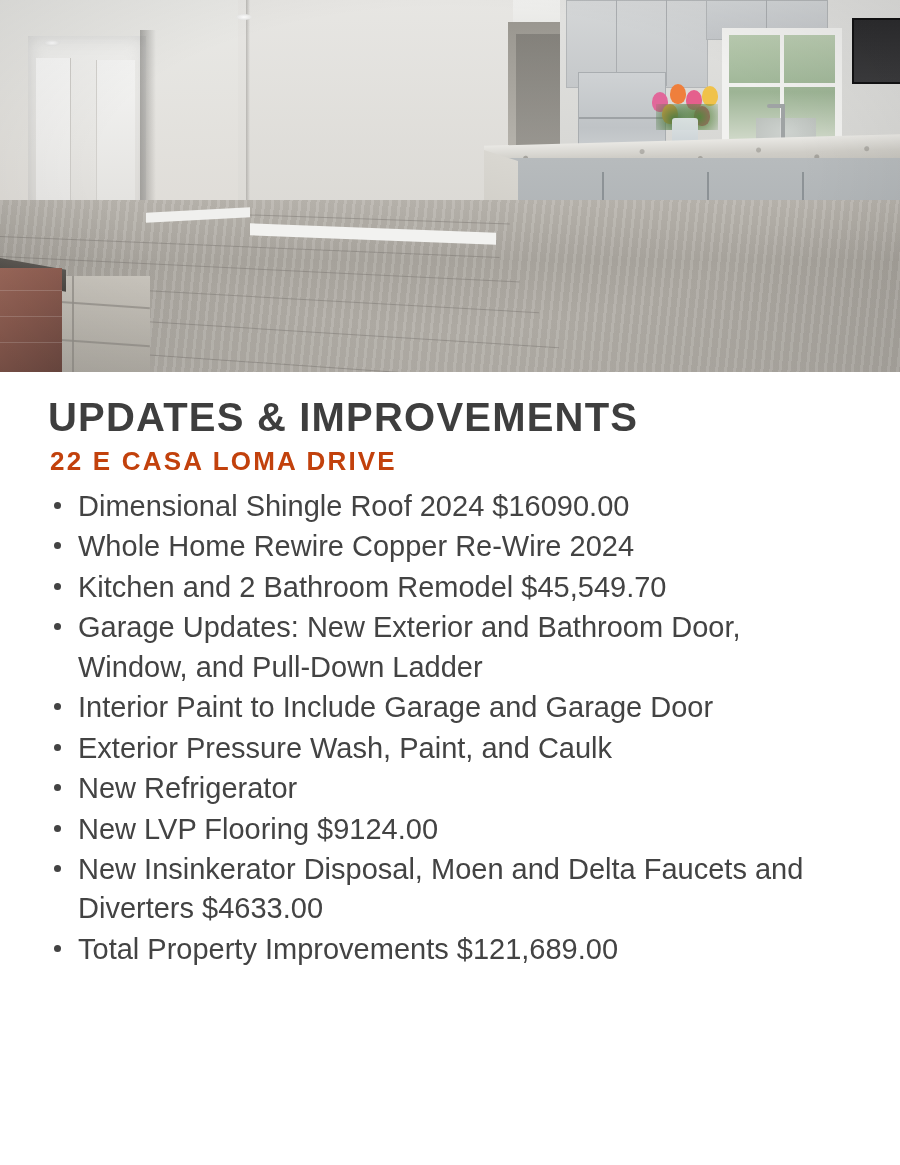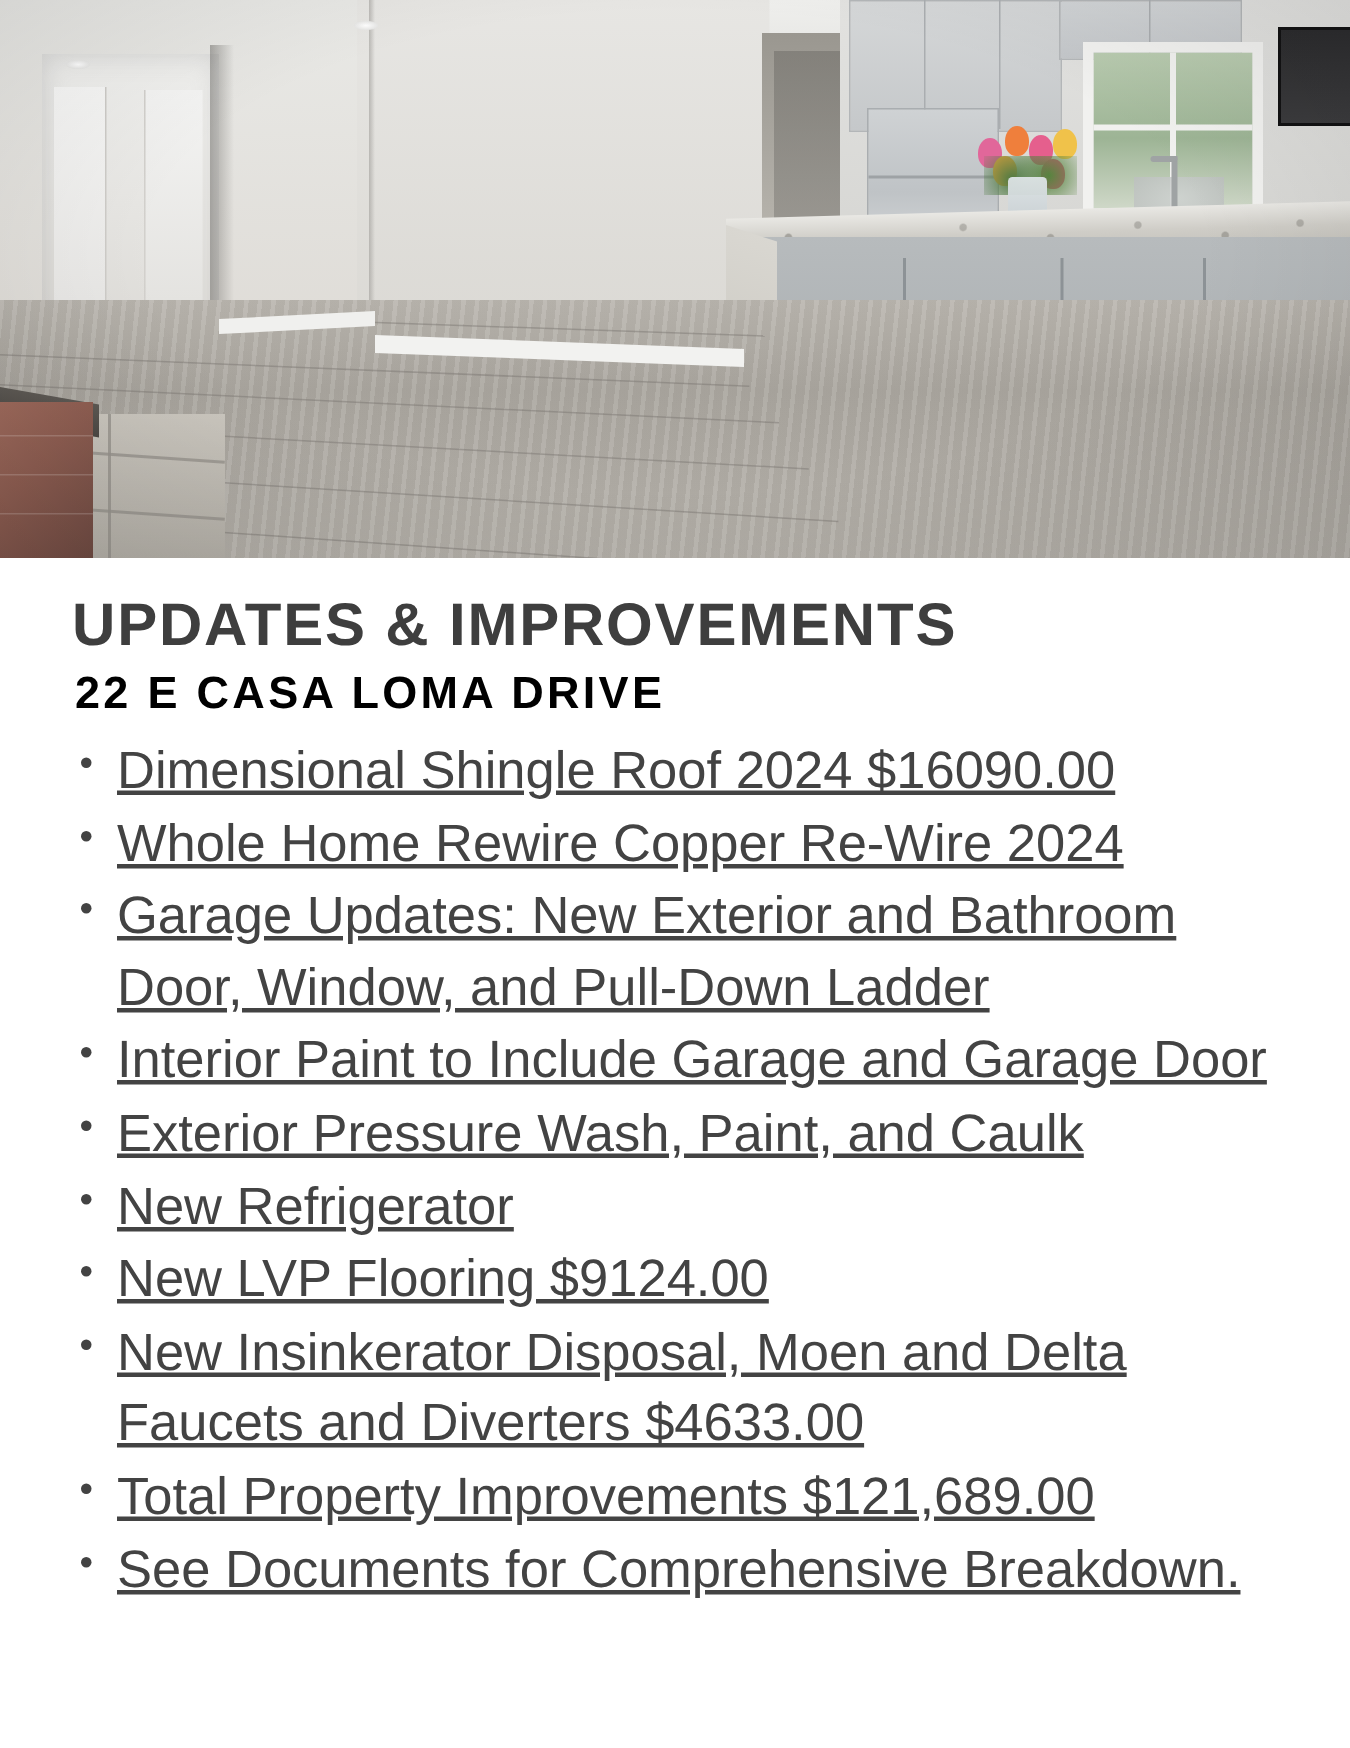--- a/index.html
+++ b/index.html
@@ -250,39 +250,38 @@
   }
   .title {
     font-size: 40px;
     font-weight: 700;
     letter-spacing: 1.2px;
     color: #3e3e3e;
     margin: 0 0 4px 4px;
     line-height: 1.15;
   }
   .subtitle {
-    font-size: 30px;
+    font-size: 26px;
     font-weight: 700;
     letter-spacing: 2.2px;
-    color: #000000;
+    color: #c2410c;
     margin: 6px 0 10px 6px;
   }
   ul.bullets {
     list-style: none;
     margin: 0;
     padding: 0;
   }
   ul.bullets li {
     position: relative;
-    font-size: 35px;
+    font-size: 29px;
     line-height: 1.36;
     color: #434343;
     padding-left: 34px;
     margin-bottom: 1px;
-    text-decoration: underline;
   }
   ul.bullets li::before {
     content: "";
     position: absolute;
     left: 10px;
     top: 15px;
     width: 7px;
     height: 7px;
     border-radius: 50%;
     background: #434343;
@@ -376,24 +375,24 @@
 
     <div class="ph-vignette"></div>
   </div>
 
   <div class="content">
     <h1 class="title">UPDATES &amp; IMPROVEMENTS</h1>
     <h2 class="subtitle">22 E CASA LOMA DRIVE</h2>
     <ul class="bullets">
       <li>Dimensional Shingle Roof 2024 $16090.00</li>
       <li>Whole Home Rewire Copper Re-Wire 2024</li>
+      <li>Kitchen and 2 Bathroom Remodel  $45,549.70</li>
       <li>Garage Updates: New Exterior and Bathroom Door, Window, and Pull-Down Ladder</li>
       <li>Interior Paint to Include Garage and Garage Door</li>
       <li>Exterior Pressure Wash, Paint, and Caulk</li>
       <li>New Refrigerator</li>
       <li>New LVP Flooring $9124.00</li>
       <li>New Insinkerator Disposal, Moen and Delta Faucets and Diverters $4633.00</li>
       <li>Total Property Improvements $121,689.00</li>
-      <li>See Documents for Comprehensive Breakdown.</li>
     </ul>
   </div>
 
 </div>
 
 </body></html>

